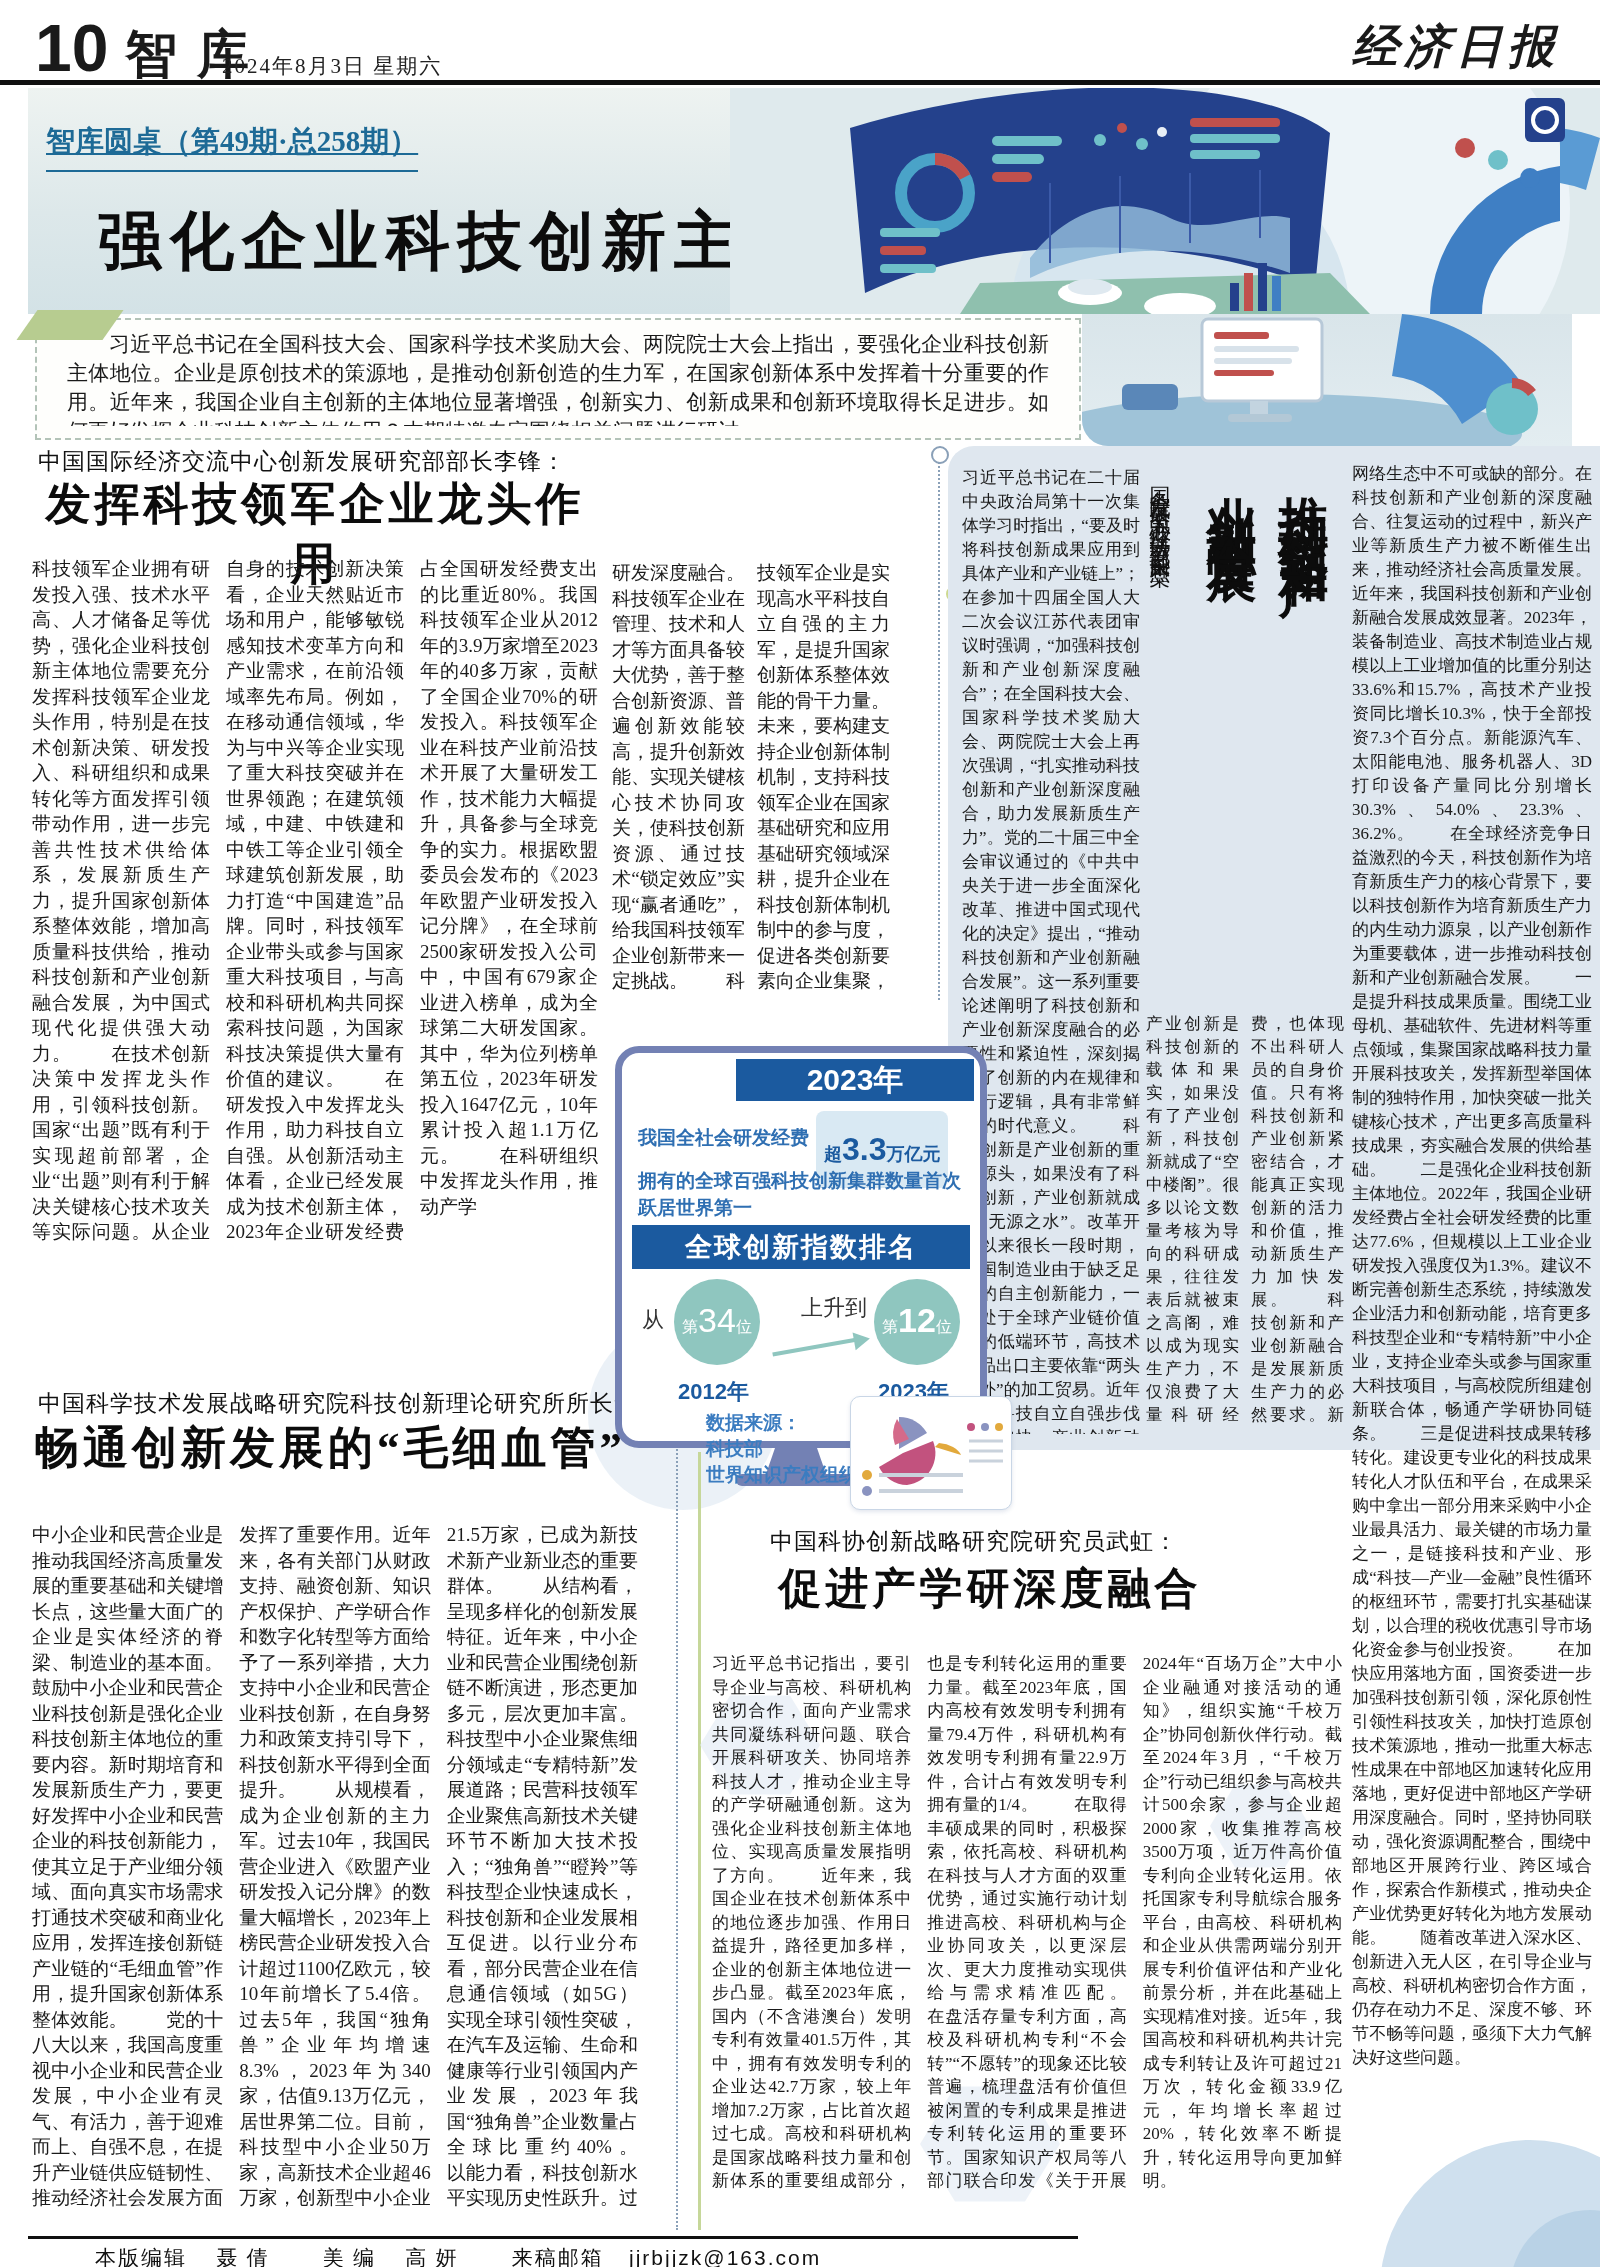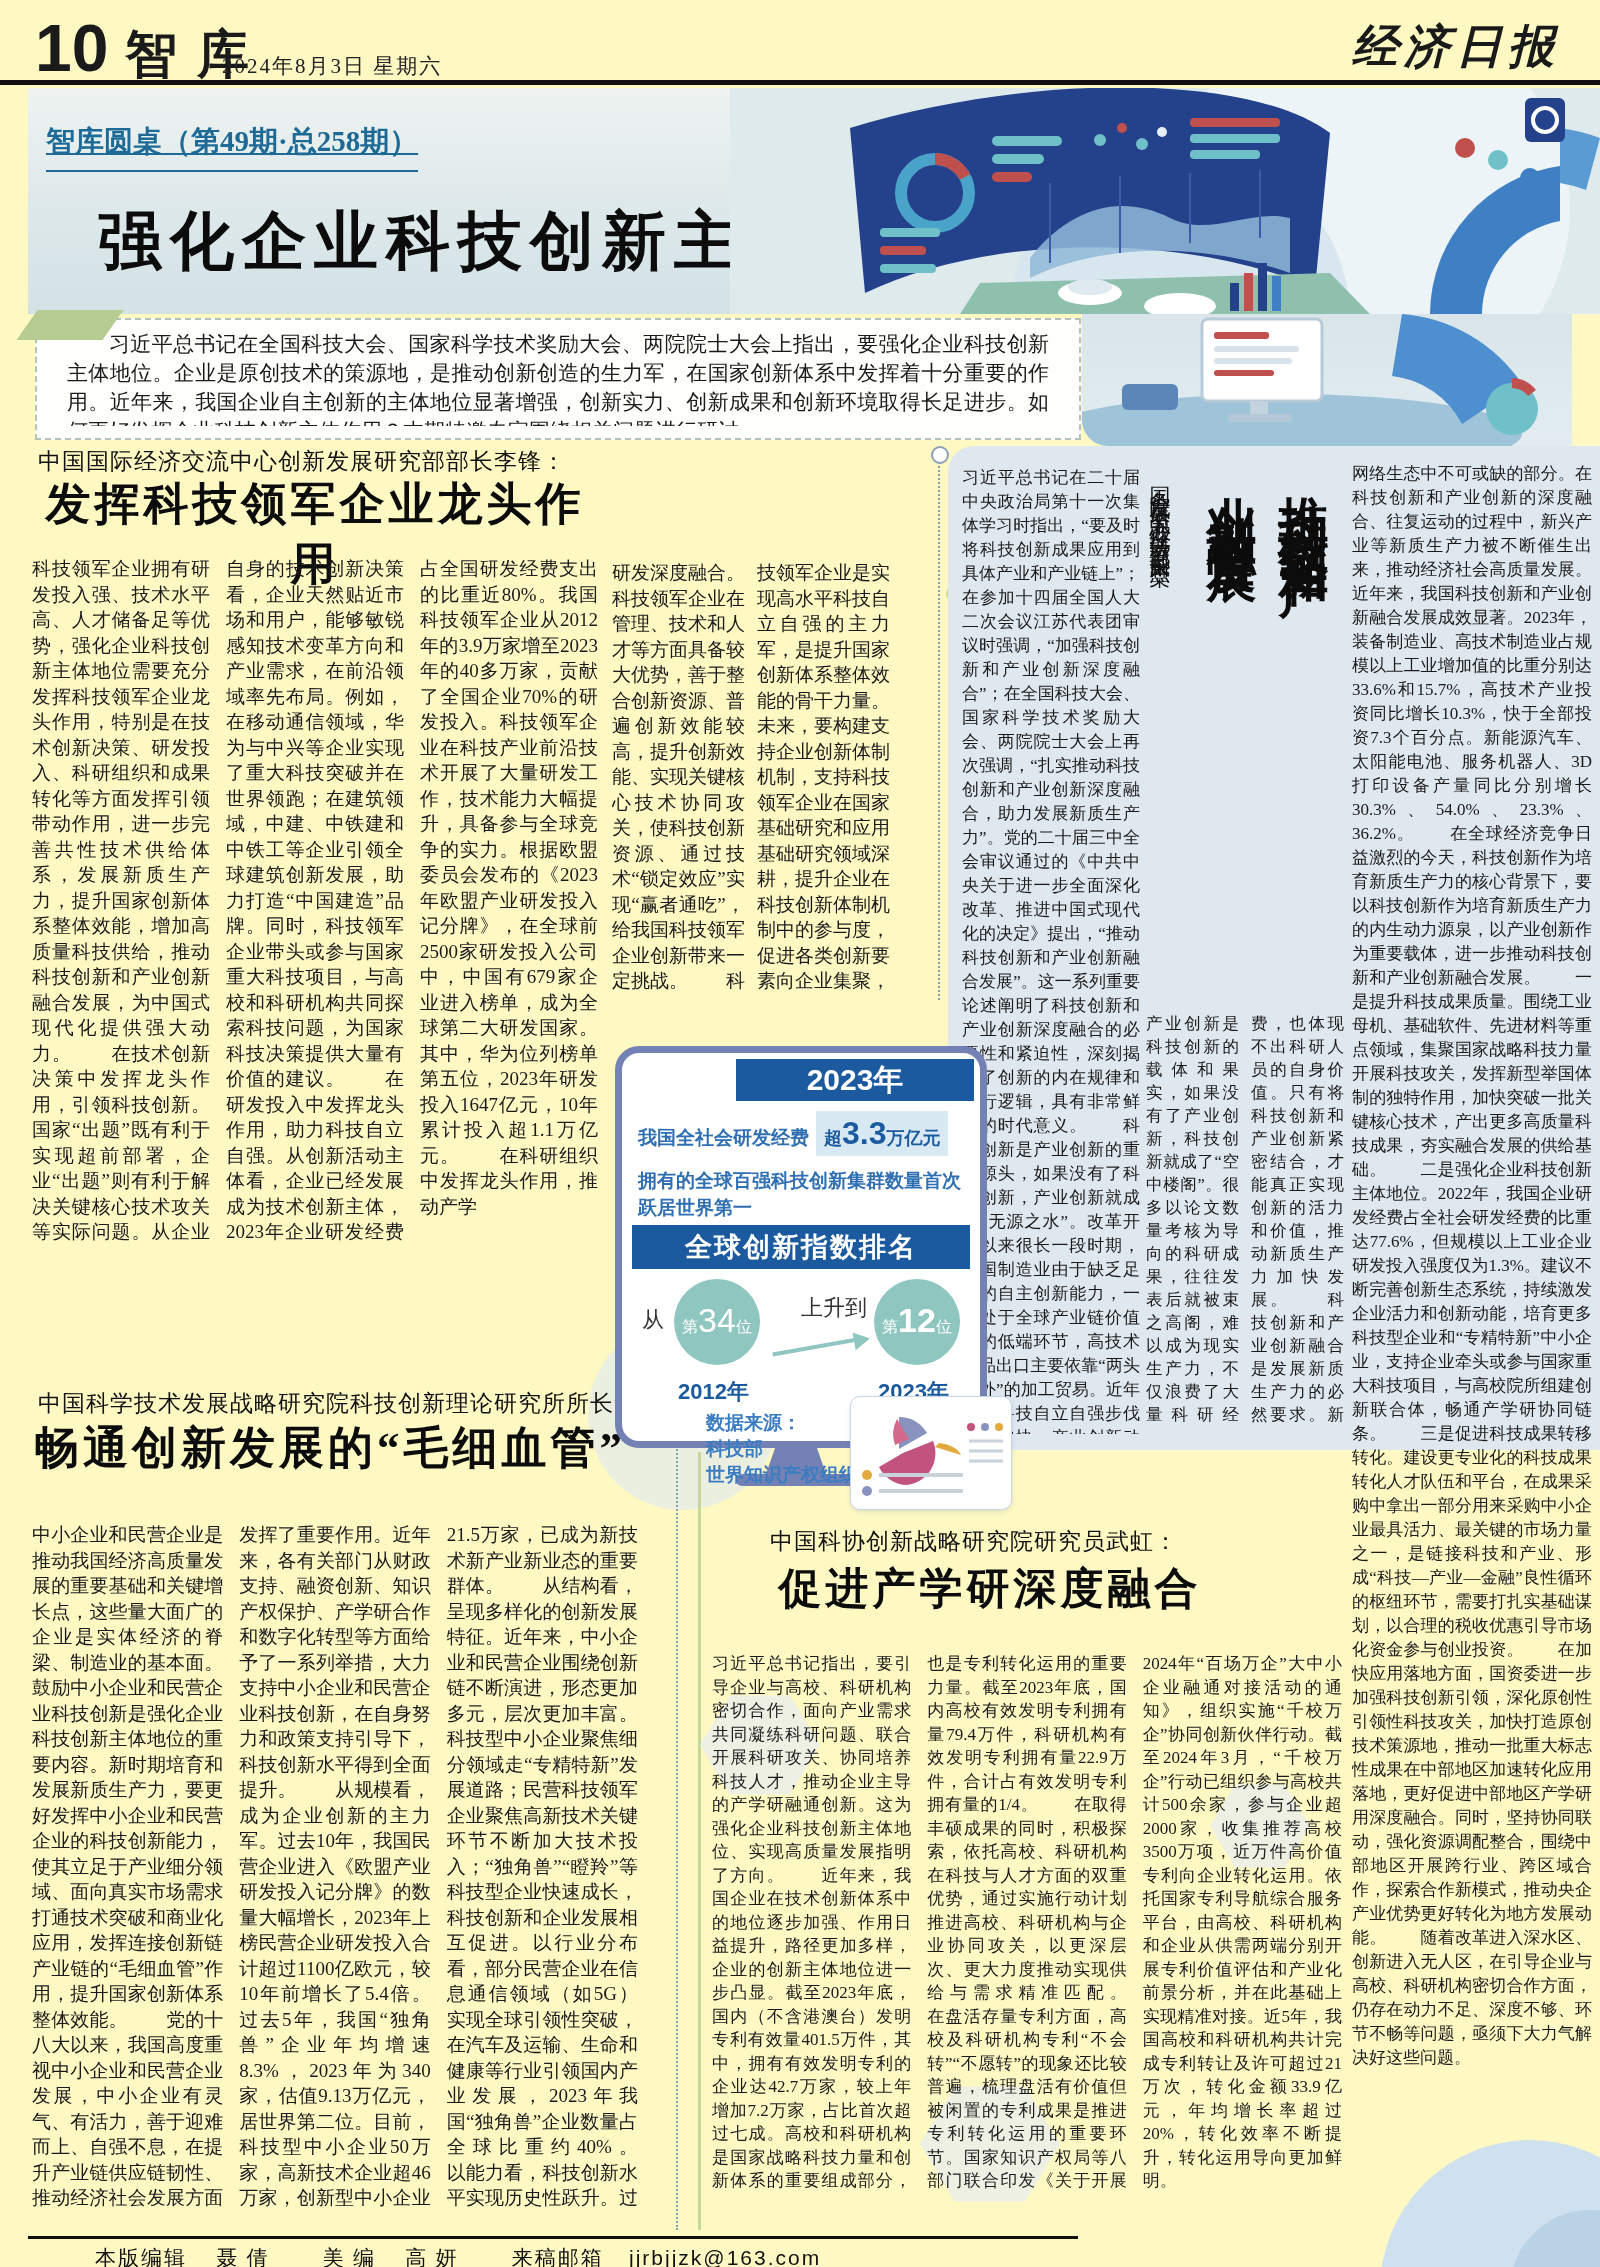--- a/index.html
+++ b/index.html
@@ -1,16 +1,16 @@
 <!DOCTYPE html>
 <html><head>
 <meta charset="utf-8">
 <style>
   html,body{margin:0;padding:0;background:#e9e9e6;}
-  .page{position:relative;width:1600px;height:2267px;margin:0 auto;background:#fef9c3;overflow:hidden;
+  .page{position:relative;width:1600px;height:2267px;margin:0 auto;background:#ffffff;overflow:hidden;
         font-family:"Liberation Serif","DejaVu Serif",serif;color:#1a1a1a;}
   .abs{position:absolute;}
   .jtext{text-align:justify;overflow:hidden;}
   
   .pagenum{font-size:66px;font-weight:900;font-family:"Liberation Sans","DejaVu Sans",sans-serif;}
   .secname{font-size:52px;font-weight:900;letter-spacing:20px;}
   .pagedate{font-size:21px;letter-spacing:2px;color:#222;}
   .masthead{font-size:46px;font-weight:700;font-style:italic;letter-spacing:6px;}
   .toprule{background:#101010;}
   
@@ -157,21 +157,21 @@
     <span>推动科技创新和产</span>
     <span>业创新融合发展</span>
   </div>
   <div class="abs jtext cols2 z2" style="left:1146px;top:1012px;width:198px;height:424px;font-size:16.5px;line-height:23px;">产业创新是科技创新的载体和果实，如果没有了产业创新，科技创新就成了“空中楼阁”。很多以论文数量考核为导向的科研成果，往往发表后就被束之高阁，难以成为现实生产力，不仅浪费了大量科研经费，也体现不出科研人员的自身价值。只有将科技创新和产业创新紧密结合，才能真正实现创新的活力和价值，推动新质生产力加快发展。　　科技创新和产业创新融合是发展新质生产力的必然要求。新质生产力作为一种先进生产力的质态，其特点是创新，关键是质优。要先立后破，既改造提升传统产业、培育壮大新兴产业、超前布局建设未来产业，从而大幅提升全要素生产率。创新的全周期活动包含了从研究开发到成果转移转化，再通过中试进入规模化生产的全过程，进而以经济效益检验创新成果的价值。科技创新更多的是超前探索和知识转化，产业创新则强调将知识转化为经济产出，二者都是创新链条和创新</div>
   <div class="abs jtext z2" style="left:1352px;top:462px;width:240px;height:1792px;font-size:17px;line-height:24px;">网络生态中不可或缺的部分。在科技创新和产业创新的深度融合、往复运动的过程中，新兴产业等新质生产力被不断催生出来，推动经济社会高质量发展。　　近年来，我国科技创新和产业创新融合发展成效显著。2023年，装备制造业、高技术制造业占规模以上工业增加值的比重分别达33.6%和15.7%，高技术产业投资同比增长10.3%，快于全部投资7.3个百分点。新能源汽车、太阳能电池、服务机器人、3D打印设备产量同比分别增长30.3%、54.0%、23.3%、36.2%。　　在全球经济竞争日益激烈的今天，科技创新作为培育新质生产力的核心背景下，要以科技创新作为培育新质生产力的内生动力源泉，以产业创新作为重要载体，进一步推动科技创新和产业创新融合发展。　　一是提升科技成果质量。围绕工业母机、基础软件、先进材料等重点领域，集聚国家战略科技力量开展科技攻关，发挥新型举国体制的独特作用，加快突破一批关键核心技术，产出更多高质量科技成果，夯实融合发展的供给基础。　　二是强化企业科技创新主体地位。2022年，我国企业研发经费占全社会研发经费的比重达77.6%，但规模以上工业企业研发投入强度仅为1.3%。建议不断完善创新生态系统，持续激发企业活力和创新动能，培育更多科技型企业和“专精特新”中小企业，支持企业牵头或参与国家重大科技项目，与高校院所组建创新联合体，畅通产学研协同链条。　　三是促进科技成果转移转化。建设更专业化的科技成果转化人才队伍和平台，在成果采购中拿出一部分用来采购中小企业最具活力、最关键的市场力量之一，是链接科技和产业、形成“科技—产业—金融”良性循环的枢纽环节，需要打扎实基础谋划，以合理的税收优惠引导市场化资金参与创业投资。　　在加快应用落地方面，国资委进一步加强科技创新引领，深化原创性引领性科技攻关，加快打造原创技术策源地，推动一批重大标志性成果在中部地区加速转化应用落地，更好促进中部地区产学研用深度融合。同时，坚持协同联动，强化资源调配整合，围绕中部地区开展跨行业、跨区域合作，探索合作新模式，推动央企产业优势更好转化为地方发展动能。　　随着改革进入深水区、创新进入无人区，在引导企业与高校、科研机构密切合作方面，仍存在动力不足、深度不够、环节不畅等问题，亟须下大力气解决好这些问题。</div>
 
   <div class="abs deco" style="left:588px;top:1320px;width:190px;height:190px;opacity:.6;"></div>
   <div class="abs info z2" style="left:615px;top:1046px;width:358px;height:388px;">
     <div class="abs badge" style="left:114px;top:6px;width:238px;height:42px;line-height:42px;font-size:30px;">2023年</div>
     <div class="abs blue" style="left:16px;top:72px;font-size:19px;">我国全社会研发经费</div>
-    <div class="abs hl" style="left:194px;top:58px;padding:4px 8px;border-radius:0;">
+    <div class="abs hl" style="left:194px;top:58px;padding:20px 8px;border-radius:8px;">
       <span style="font-size:18px;">超</span><span style="font-size:32px;">3.3</span><span style="font-size:18px;">万亿元</span>
     </div>
     <div class="abs blue" style="left:16px;top:114px;width:326px;font-size:19px;line-height:27px;">拥有的全球百强科技创新集群数量首次跃居世界第一</div>
     <div class="abs badge" style="left:10px;top:172px;width:338px;height:44px;line-height:44px;font-size:27px;letter-spacing:2px;">全球创新指数排名</div>
     <div class="abs" style="left:20px;top:252px;font-size:22px;color:#333;font-family:'Liberation Sans','DejaVu Sans',sans-serif;">从</div>
     <div class="abs circ" style="left:52px;top:226px;width:86px;height:86px;">
       <div style="margin-top:22px;"><span style="font-size:16px;">第</span><span style="font-size:34px;font-weight:400;">34</span><span style="font-size:16px;">位</span></div>
     </div>
     <div class="abs" style="left:158px;top:240px;font-size:22px;color:#333;font-family:'Liberation Sans','DejaVu Sans',sans-serif;margin-left:21px;">上升到</div>
     <div class="abs" style="left:150px;top:292px;width:86px;height:4px;background:#8fc6bf;transform:rotate(-10deg);"></div>

